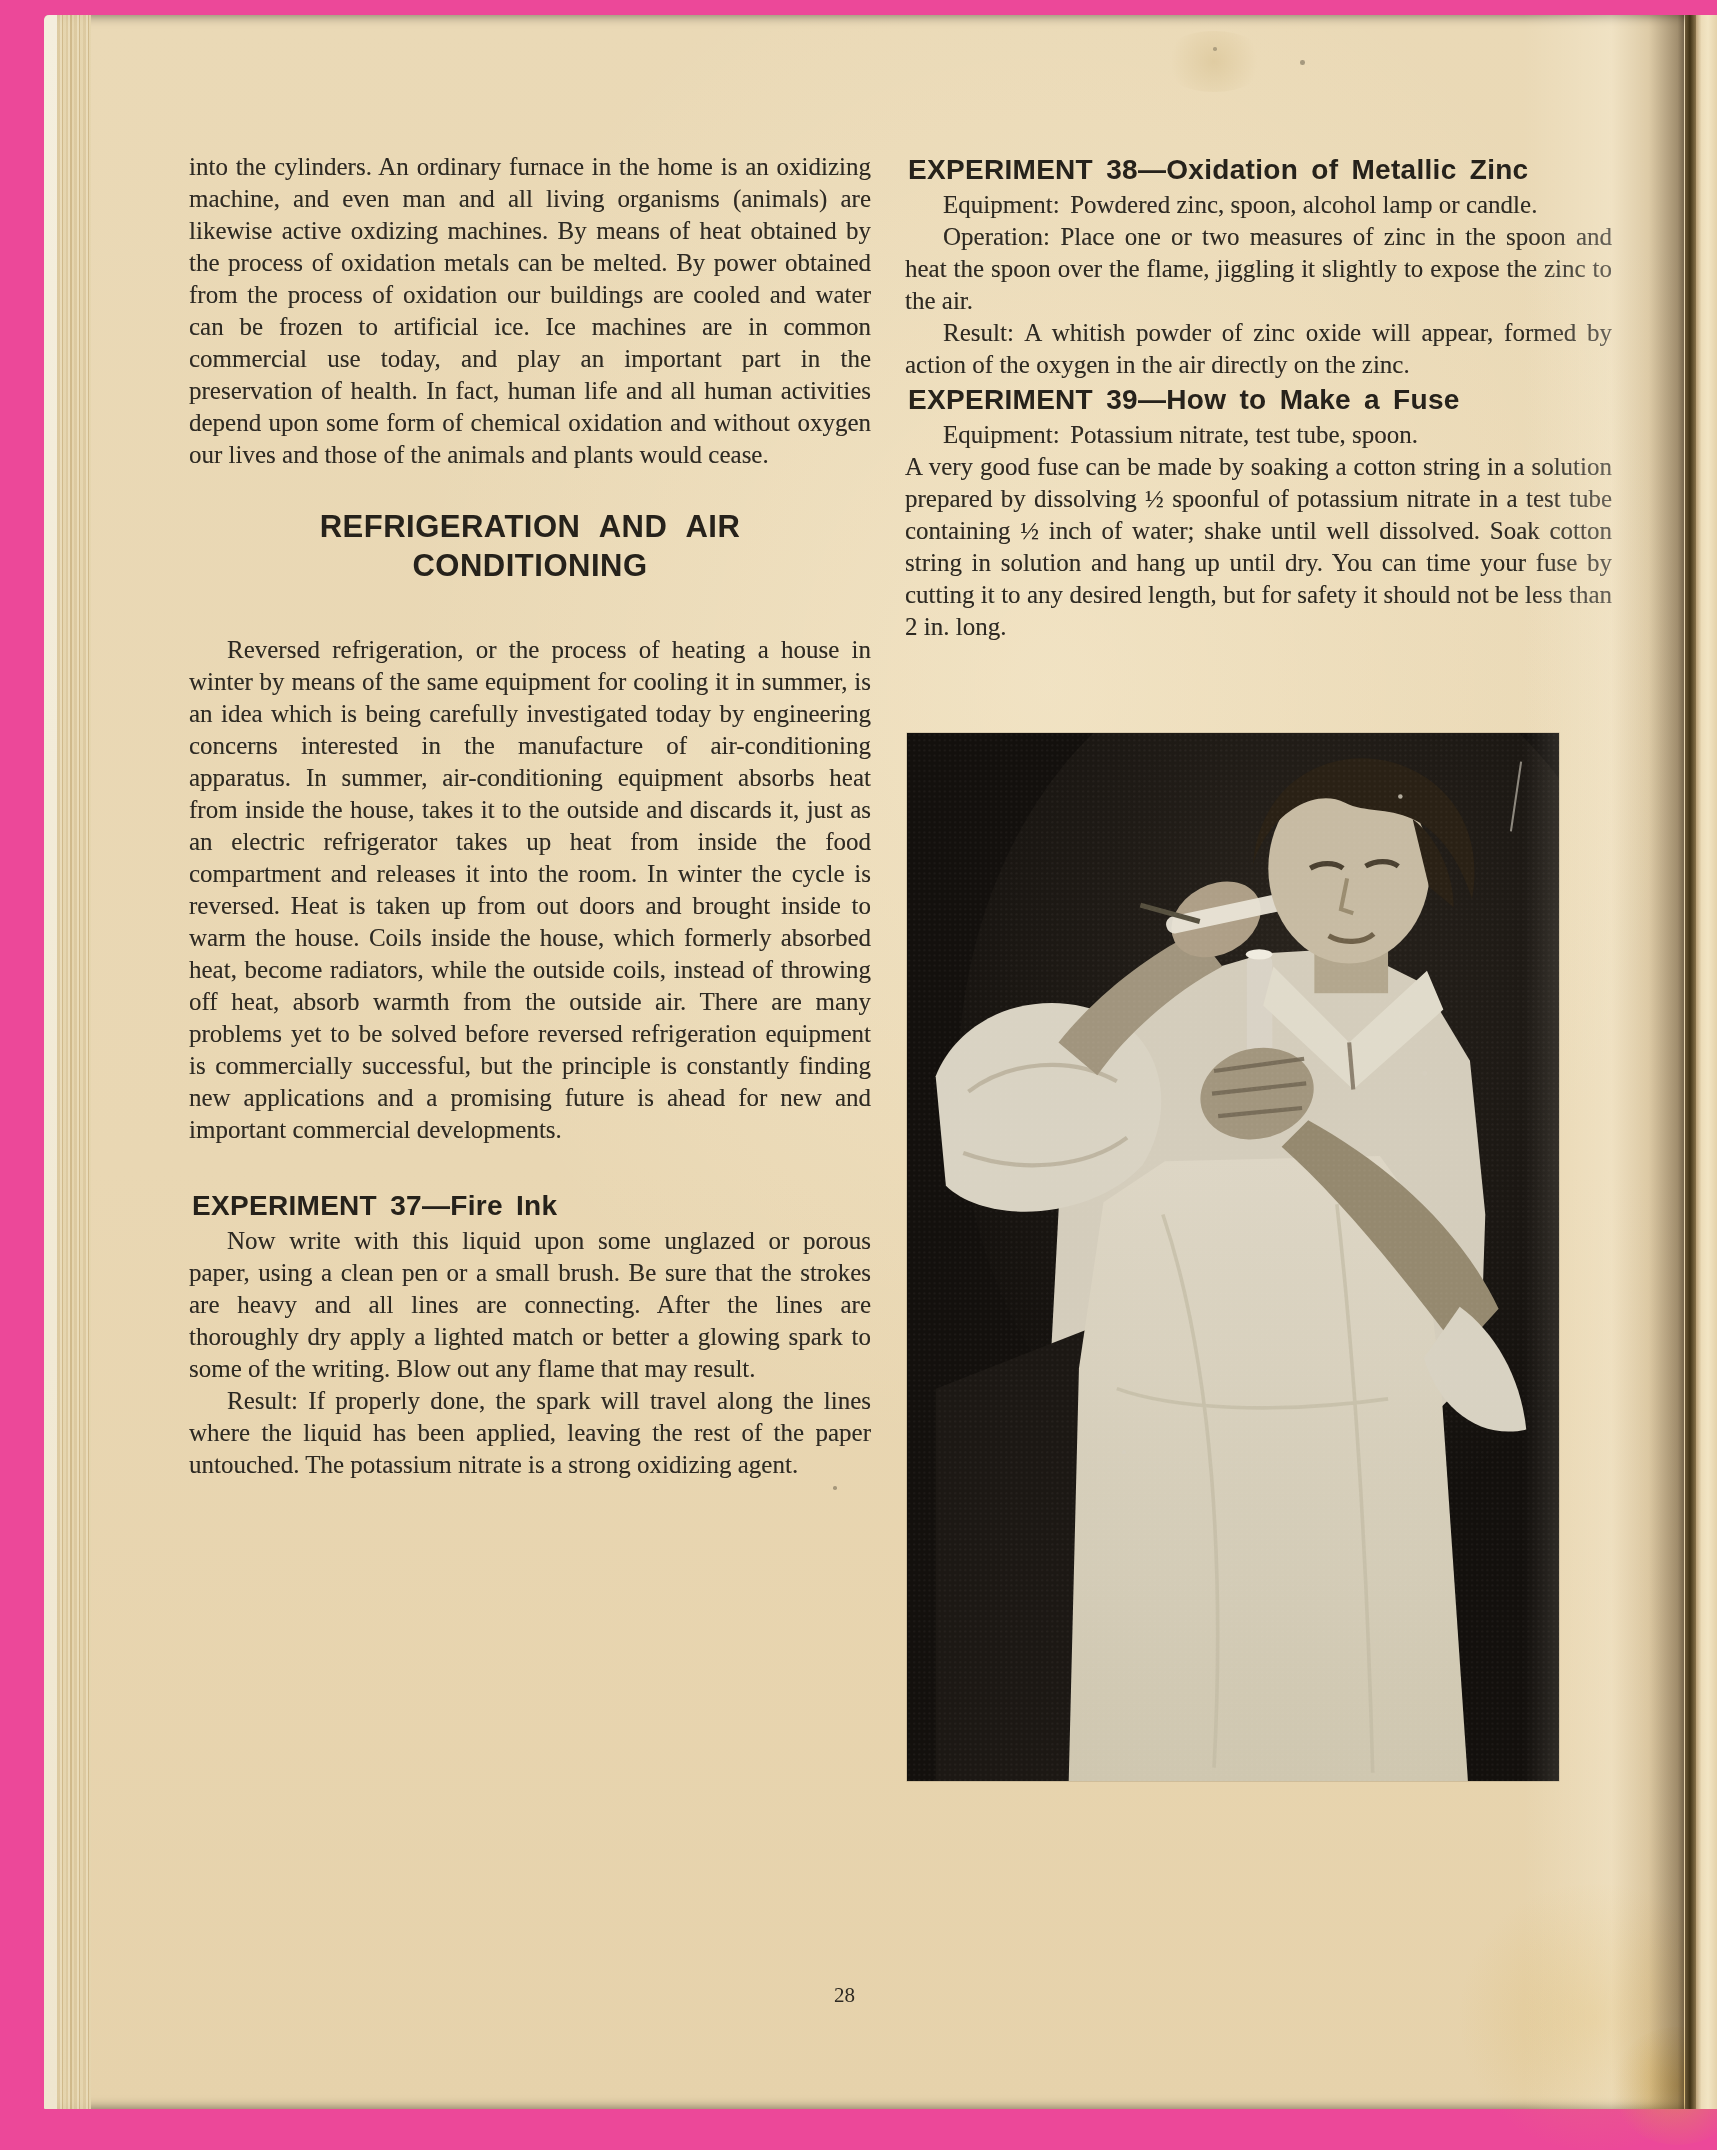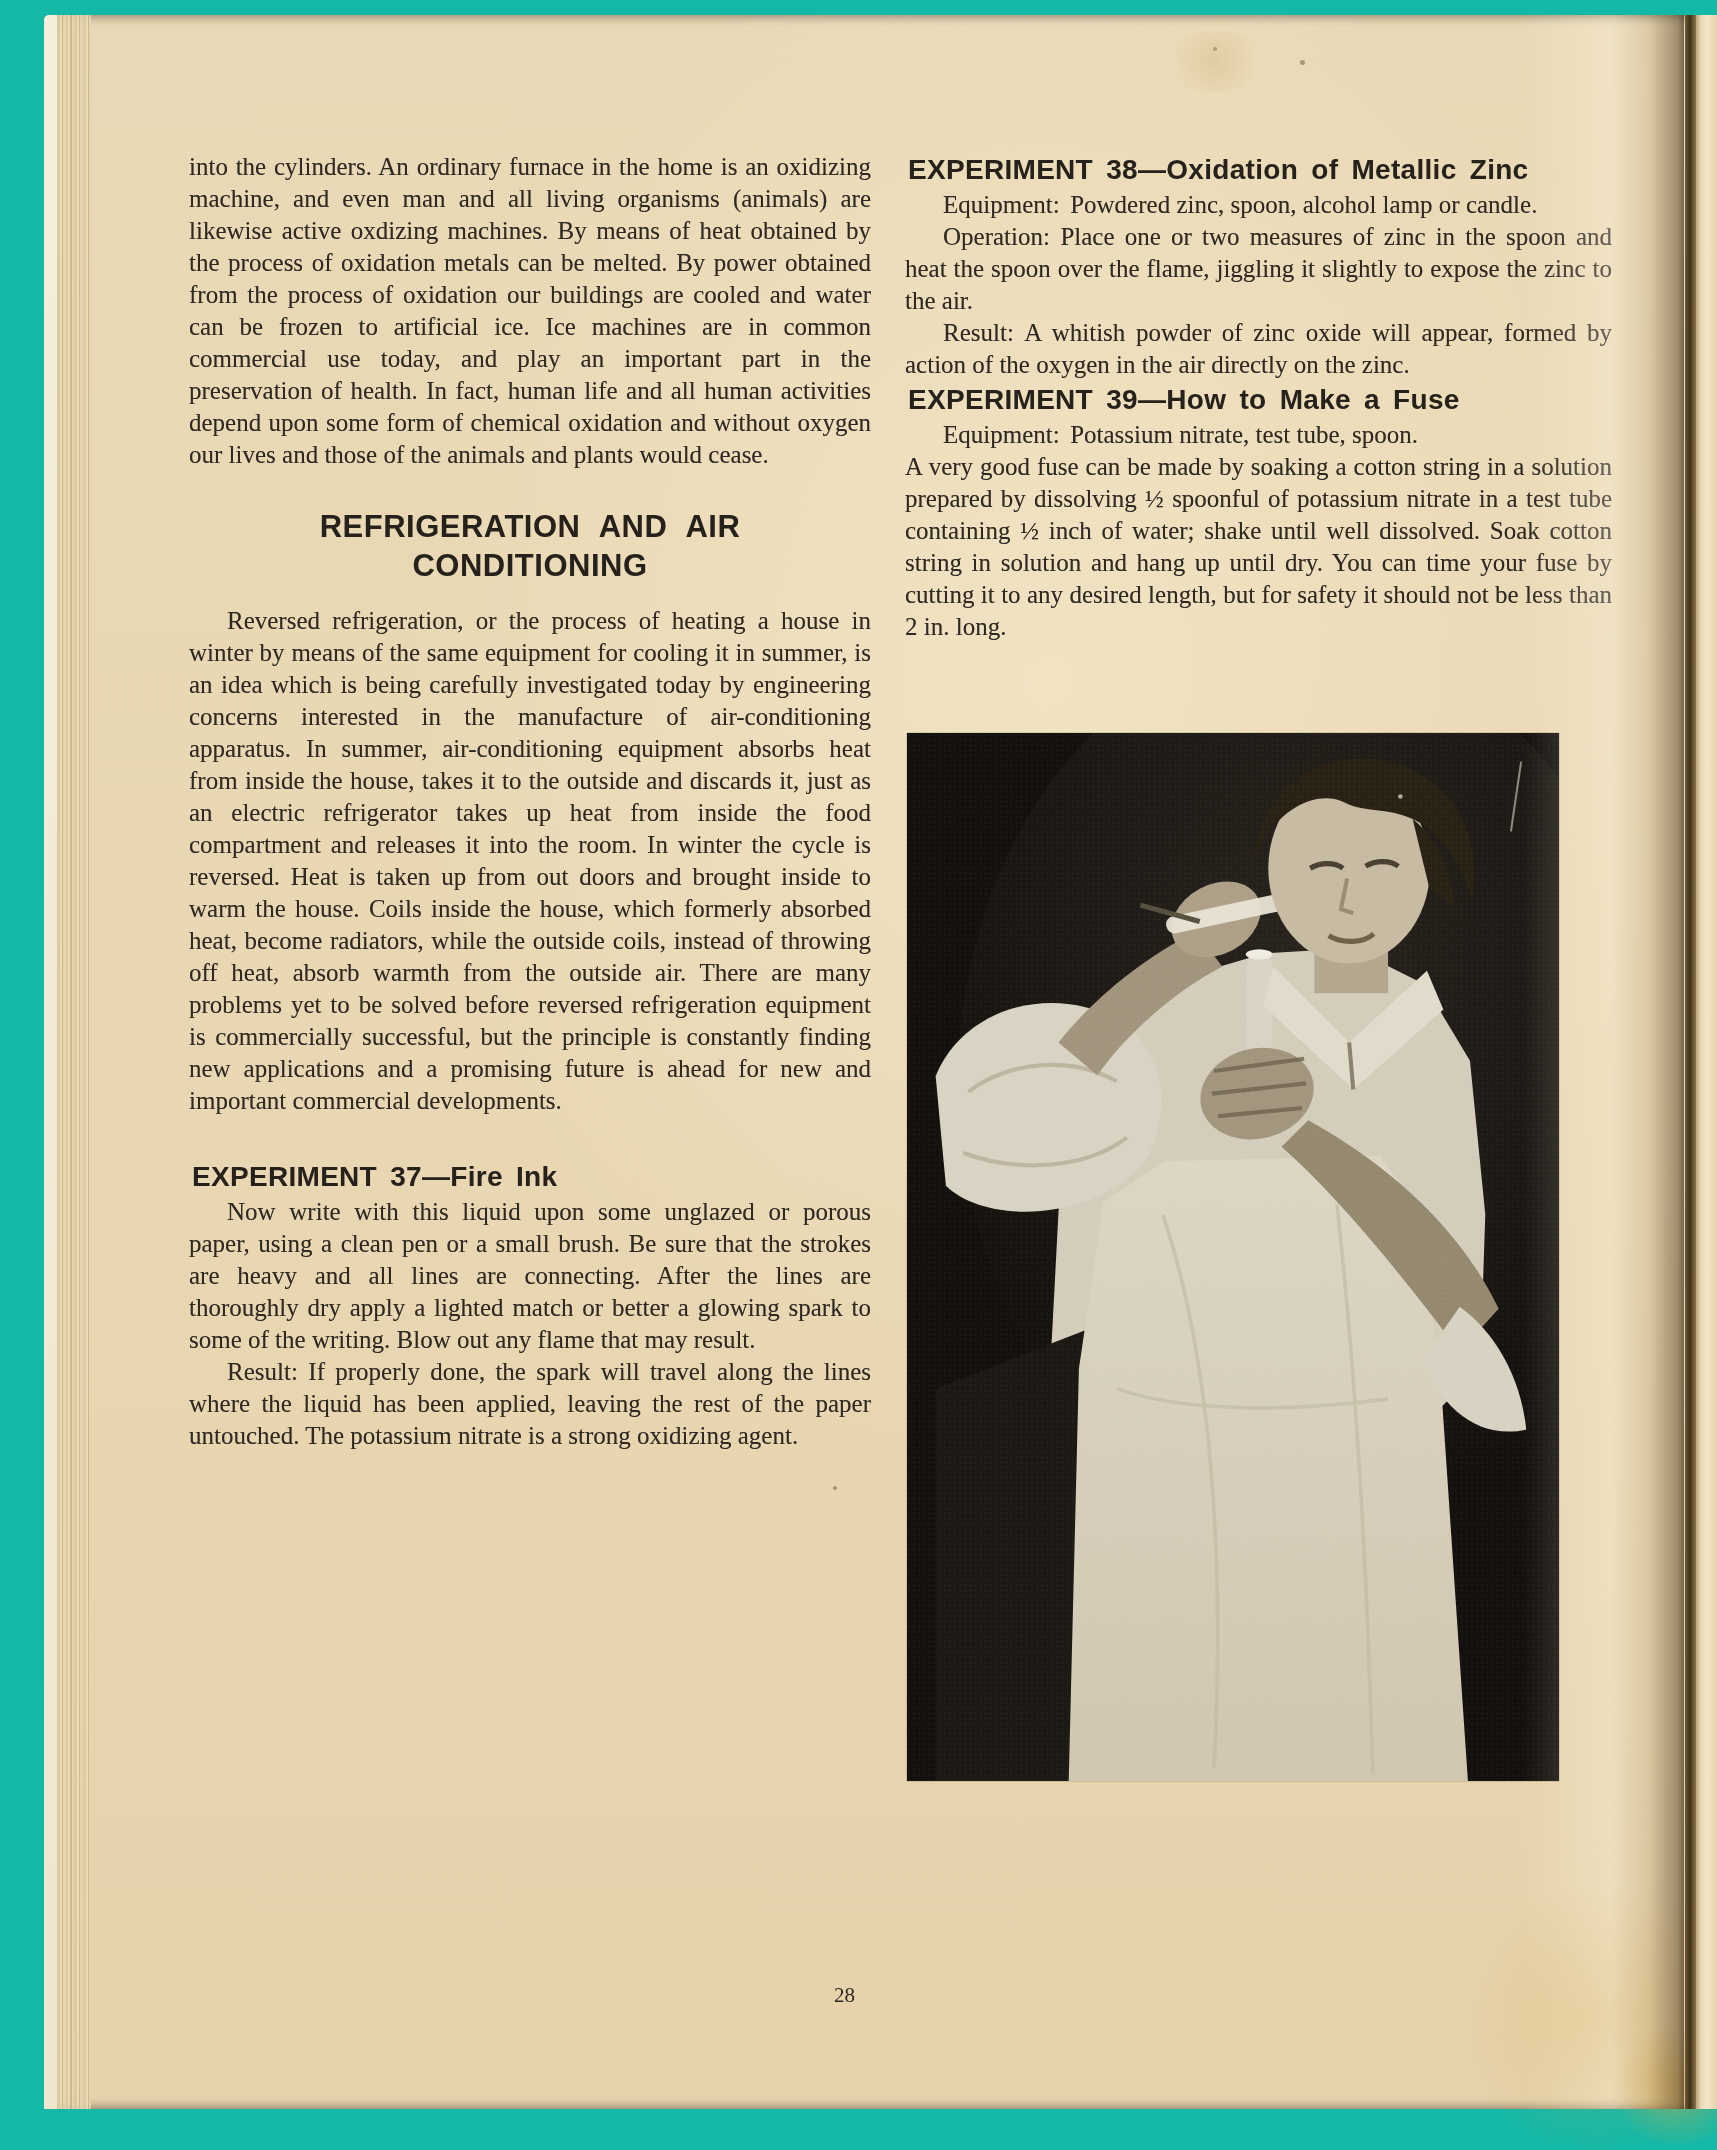--- a/index.html
+++ b/index.html
@@ -1,17 +1,17 @@
 <!DOCTYPE html>
 <html style="font-size:8.2px"><head>
 <meta charset="utf-8">
 <style>
   html,body{margin:0;padding:0;background:#17150f;}
   .canvas{position:relative;width:1717px;height:2151px;overflow:hidden;
-          background:#14b8a6;font-family:"Liberation Serif",serif;}
+          background:#ec4899;font-family:"Liberation Serif",serif;}
   
   .paper{position:absolute;left:44px;top:15.4px;width:1674px;height:2094px;
          background:
            radial-gradient(922px 1127px at 60% 32%, rgba(255,246,222,.35), rgba(0,0,0,0) 70%),
            linear-gradient(180deg,#ead9b6 0%,#e9d7b3 55%,#e6d2ab 100%);
          border-radius:5.1px 1.5px 1px 1px;
          box-shadow:0 0 11.3px rgba(0,0,0,.55) inset;}
   .fore-edge{position:absolute;left:0;top:0;width:13.3px;height:100%;
          background:linear-gradient(180deg,#f4eedd,#efe6cf);border-radius:5.1px 0 0 1px;}
   .edge-stack{position:absolute;left:13.3px;top:0;width:34px;height:100%;
@@ -46,21 +46,21 @@
   .section-heading{margin-top:36px;text-align:center;
          font-family:"Liberation Sans",sans-serif;font-weight:700;
          font-size:31px;line-height:39px;color:#26221b;
          letter-spacing:0.5px;word-spacing:10.2px;}
   h3.exp-heading{margin:3px;font-family:"Liberation Sans",sans-serif;font-weight:700;
          font-size:28px;line-height:32px;color:#26221b;word-spacing:5.1px;letter-spacing:0.3px;}
   .col-left h3.exp-heading{margin-top:44px;}
   .mt-sm{margin-top:7.2px;}
   .mt-h39{margin-top:60px;}
   .mt-xs{margin-top:6.1px;}
-  p.section{margin-top:20px;}
+  p.section{margin-top:49px;}
   
   .photo-wrap{margin-top:90px;margin-left:2px;width:652px;height:1048px;
          box-shadow:0 0 0 0.5px rgba(40,32,20,.25);}
   .photo-wrap svg{display:block;width:100%;height:100%;}
   
   .page-number{position:absolute;left:801px;top:1983px;width:87px;text-align:center;
          font-size:21px;color:#2e2a23;font-family:"Liberation Serif",serif;}
 </style>
 </head>
 <body>

